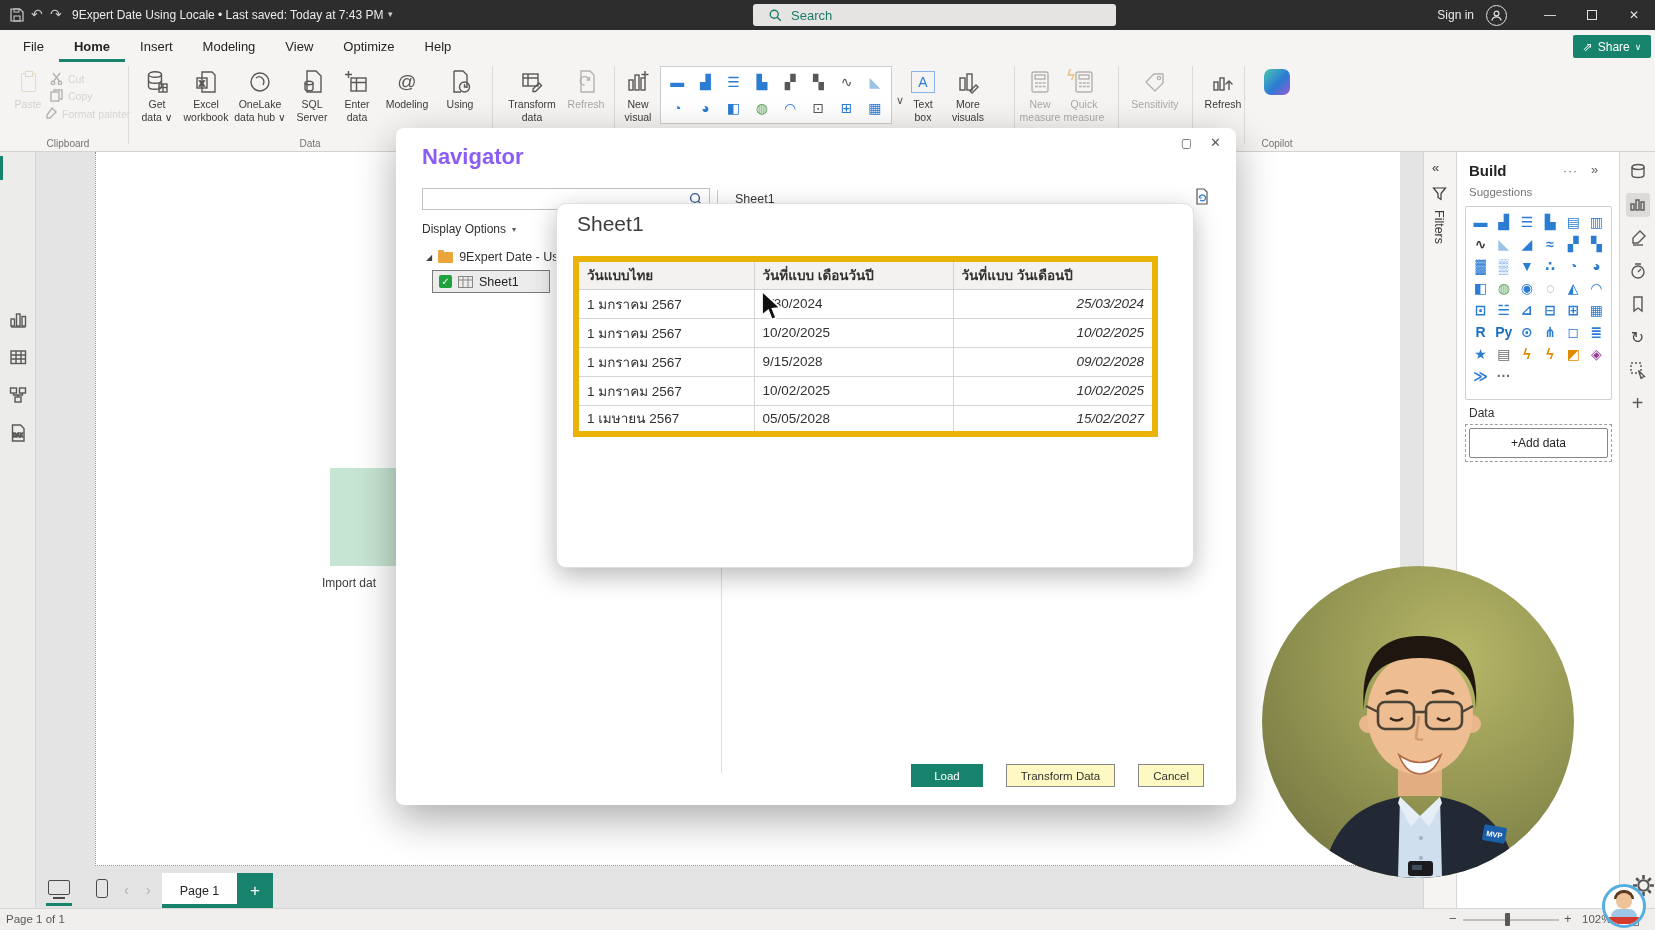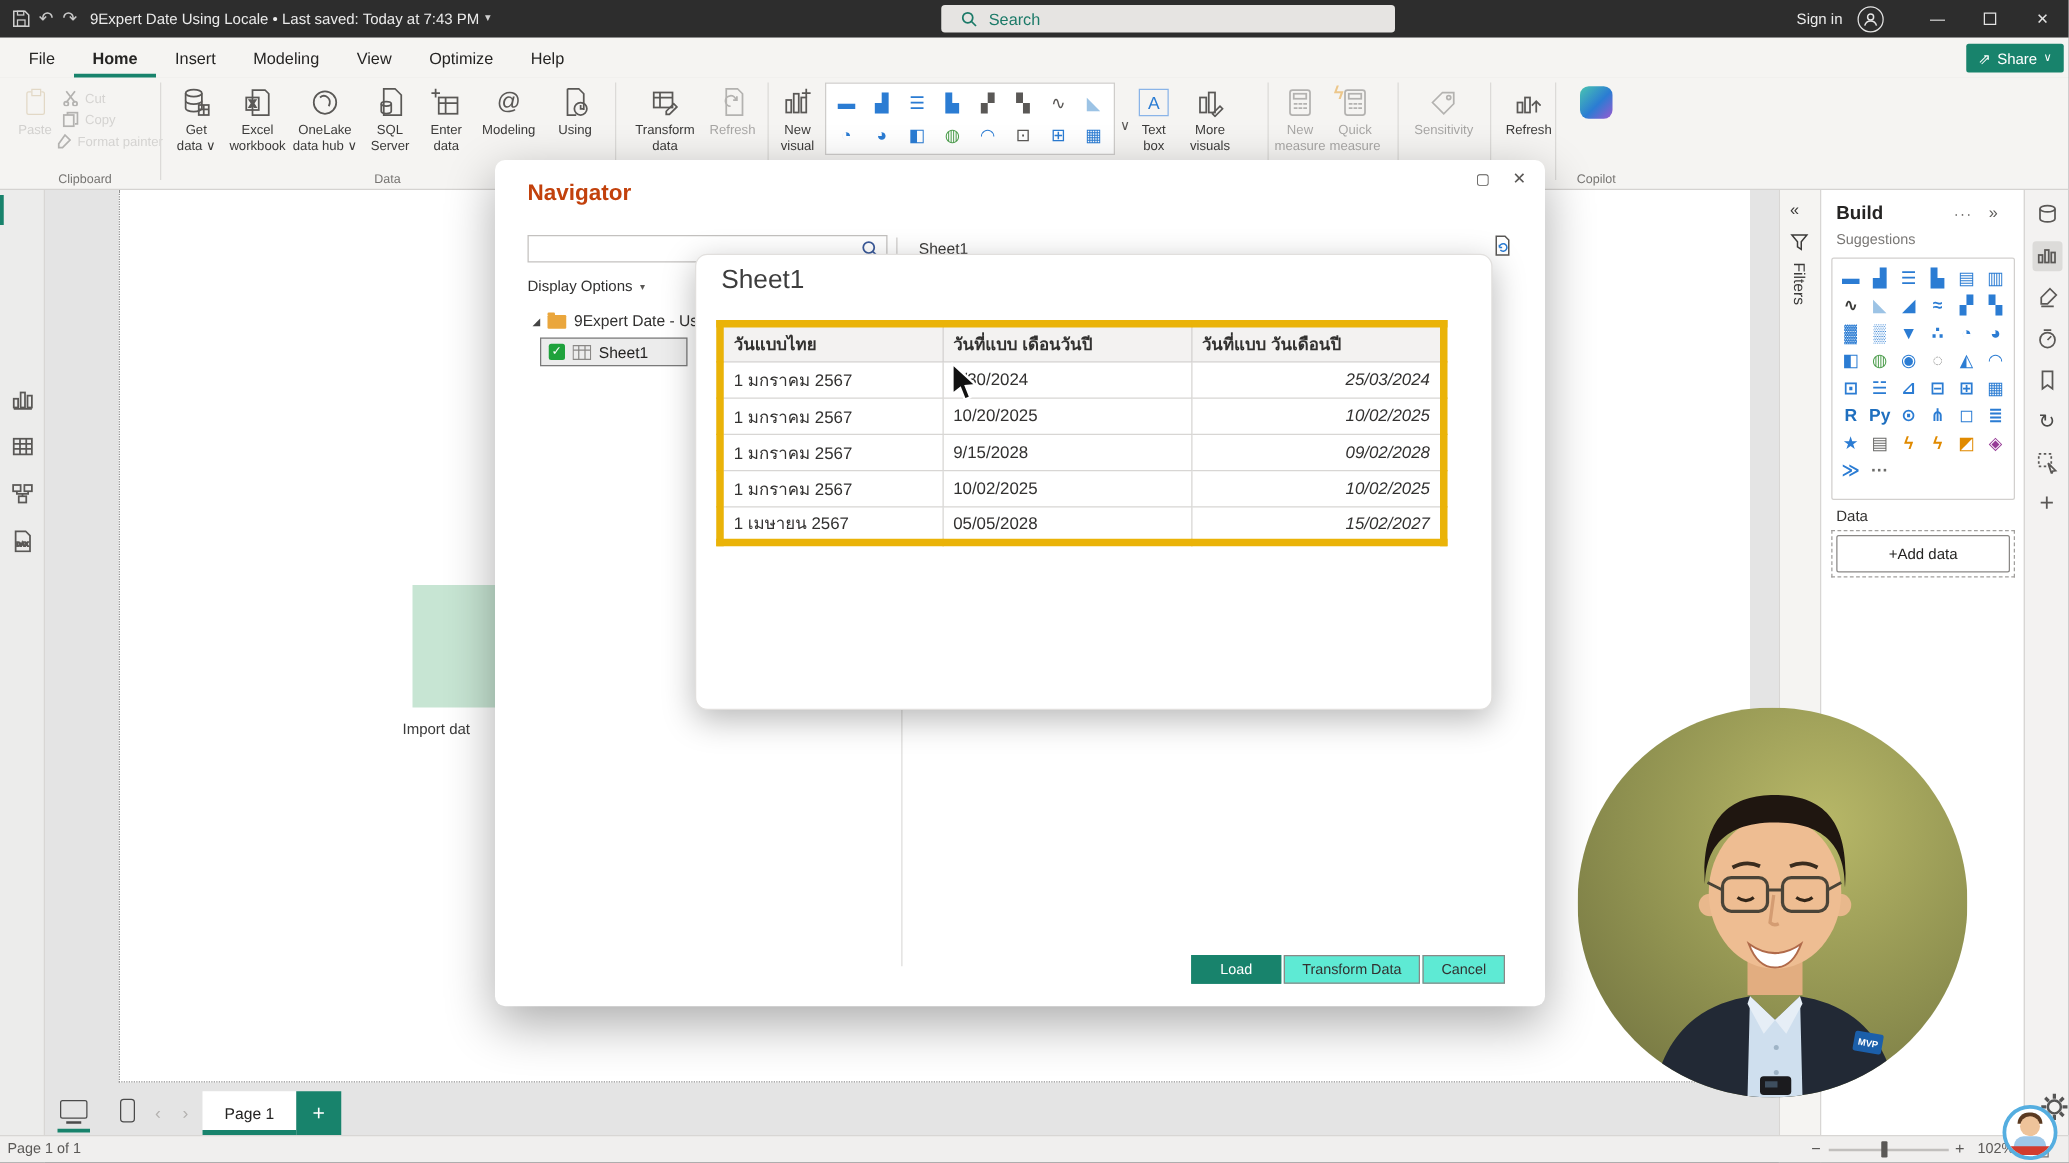--- a/index.html
+++ b/index.html
@@ -65,38 +65,38 @@
   .sugg-grid{position:absolute;left:8px;top:54px;width:147px;height:194px;border:1px solid #d2d0ce;border-radius:2px;background:#fff;display:grid;grid-template-columns:repeat(6,1fr);align-items:center;justify-items:center;padding:4px 3px;grid-auto-rows:22px}
   .sugg-grid .gi{font-size:14px;line-height:1;font-weight:600}
   .b-data{position:absolute;left:12px;top:254px;font-size:12px;color:#323130}
   .adddata-outer{position:absolute;left:8px;top:272px;width:147px;height:38px;border:1px dashed #a19f9d;padding:3px}
   .adddata{width:100%;height:100%;border:1px solid #8a8886;border-radius:2px;background:#fff;display:flex;align-items:center;justify-content:center;font-size:12px;color:#252423}
   .rightrail{left:1619px;top:152px;width:36px;height:778px;background:#f3f2f1;border-left:1px solid #d8d6d4;z-index:10;display:flex;flex-direction:column;align-items:center;gap:9px;padding-top:8px}
   .rr{width:24px;height:24px;display:flex;align-items:center;justify-content:center;font-size:16px;color:#4a4a48}
   .rr.sel{background:#dcdbd9;border-radius:3px}
   
   .dialog{left:396px;top:128px;width:840px;height:677px;background:#fff;border-radius:8px;box-shadow:0 14px 40px rgba(0,0,0,.33);z-index:40}
-  .dlg-title{position:absolute;left:26px;top:16px;font-size:18px;font-weight:600;color:#c2410c}
+  .dlg-title{position:absolute;left:26px;top:16px;font-size:22px;font-weight:600;color:#8b5cf6}
   .dlg-max{position:absolute;right:44px;top:8px;font-size:12px;color:#5a5856}
   .dlg-close{position:absolute;right:15px;top:7px;font-size:13px;color:#5a5856}
   .dlg-search{position:absolute;left:26px;top:60px;width:288px;height:22px;border:1px solid #c3c1bf;background:#fff}
   .dlg-search svg{position:absolute;right:5px;top:3px}
   .dlg-pane-sep{position:absolute;left:321px;top:62px;width:1px;height:18px;background:#cfcdcb}
   .dlg-pane-title{position:absolute;left:339px;top:64px;font-size:12.5px;color:#3b3a39}
   .dlg-prev-refresh{position:absolute;right:26px;top:60px}
   .dlg-dispopts{position:absolute;left:26px;top:94px;font-size:12px;color:#323130;display:flex;gap:6px;align-items:center}
   .tree-folder{position:absolute;left:30px;top:122px;display:flex;gap:6px;align-items:center;font-size:12.5px;color:#323130;white-space:nowrap}
   .expander{font-size:8px;color:#444}
   .foldericon{width:15px;height:11px;background:#eaa63c;border-radius:1px;position:relative}
   .foldericon:before{content:"";position:absolute;left:0;top:-2px;width:6px;height:2px;background:#eaa63c;border-radius:1px 1px 0 0}
   .tree-item{position:absolute;left:36px;top:142px;width:118px;height:23px;background:#ececec;border:1px solid #7a7a7a;display:flex;align-items:center;gap:6px;padding:0 6px;font-size:12.5px;color:#252423}
   .chk{width:13px;height:13px;background:#1fa23c;border-radius:2px;color:#fff;font-size:10px;font-weight:bold;display:flex;align-items:center;justify-content:center;line-height:1}
   .dlg-vsep{position:absolute;left:325px;top:100px;width:1px;height:545px;background:#dedddb}
-  .dlg-btns{position:absolute;right:32px;bottom:18px;display:flex;gap:2px}
-  .btn{height:23px;font-size:11.5px;display:flex;align-items:center;justify-content:center;border:1px solid #8a8886;background:#5eead4;color:#323130;padding:0 14px;white-space:nowrap}
+  .dlg-btns{position:absolute;right:32px;bottom:18px;display:flex;gap:23px}
+  .btn{height:23px;font-size:11.5px;display:flex;align-items:center;justify-content:center;border:1px solid #8a8886;background:#fef9c3;color:#323130;padding:0 14px;white-space:nowrap}
   .btn.primary{background:var(--accent);border-color:var(--accent);color:#fff;padding:0 22px}
   
   .popup{left:556px;top:203px;width:638px;height:365px;background:#fff;border:1px solid #e1dfdd;border-radius:10px;box-shadow:0 8px 26px rgba(0,0,0,.28);z-index:50}
   .popup-title{position:absolute;left:20px;top:8px;font-size:21px;font-weight:400;color:#3d3d3d}
   .ptable{position:absolute;left:16px;top:52px;border-collapse:collapse;font-size:13.5px;color:#323130;border:6px solid #eab308}
   .ptable th{background:#f3f2f1;font-weight:700;text-align:left;border:1px solid #d2d0ce;height:30px;padding:0 8px;font-size:13.5px;white-space:nowrap}
   .ptable td{border:1px solid #d8d6d4;height:29px;padding:0 8px;white-space:nowrap}
   .ptable td:nth-child(3){font-style:italic;text-align:right}
   .cursor{left:760px;top:290px;z-index:60}
   

